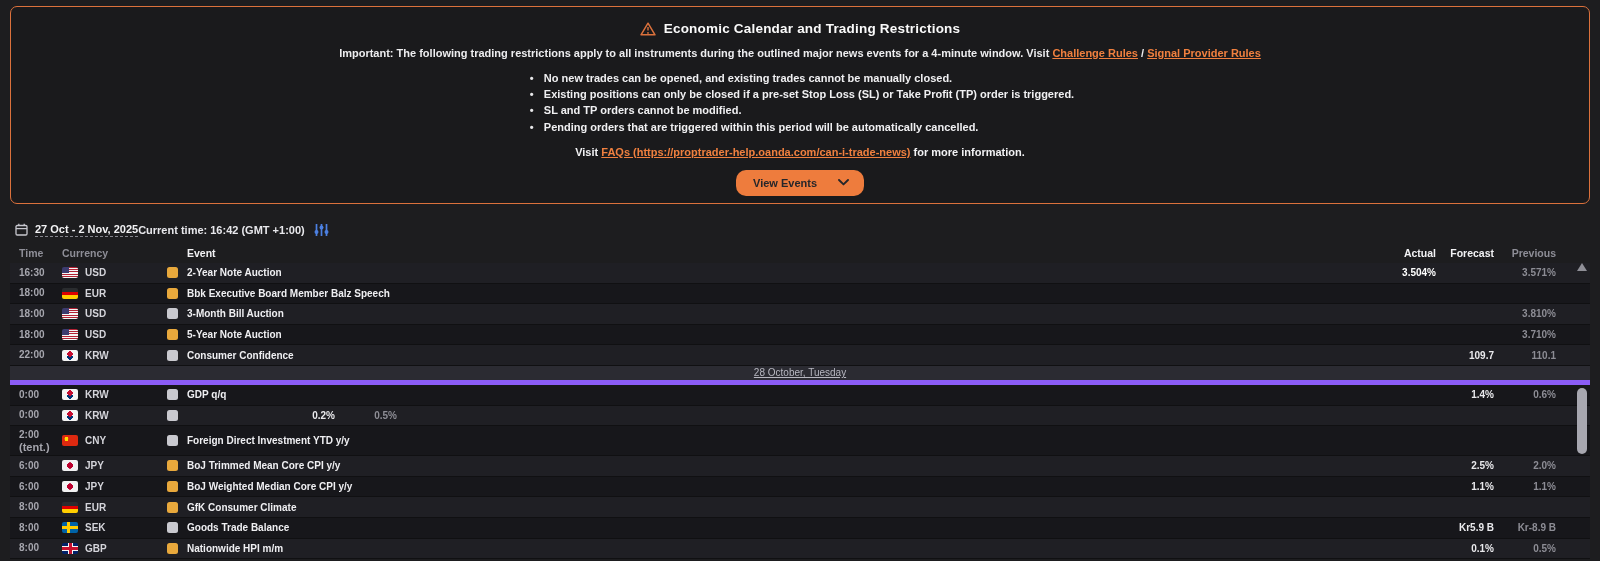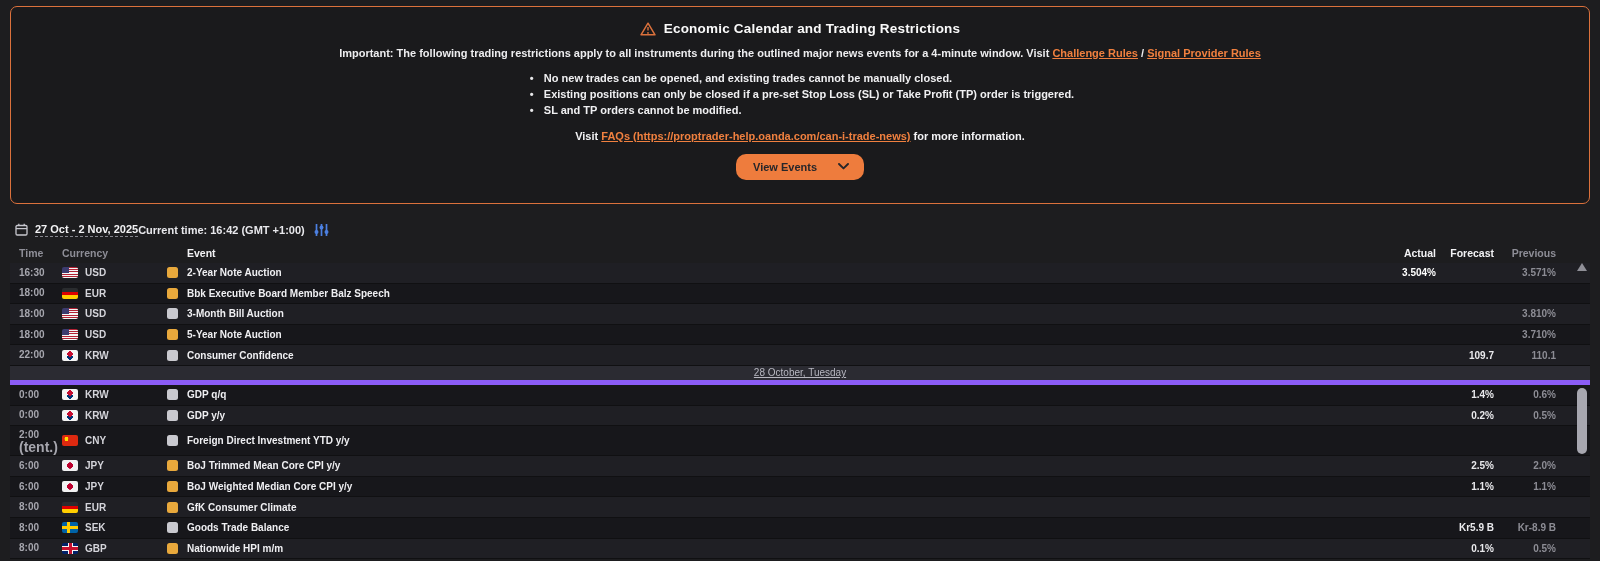--- a/index.html
+++ b/index.html
@@ -57,21 +57,21 @@
 
   .rows { position:relative; }
   .event-row {
     display:flex; align-items:center; height:20.6px;
     border-bottom:1px solid #101012; cursor:default;
   }
   .event-row.tall { height:30px; }
   .stripe-a { background:#1F1F24; }
   .stripe-b { background:#17171B; }
   .r-time { width:52px; flex:0 0 52px; padding-left:9px; font-size:10px; font-weight:bold; color:#A6A6AE; line-height:10px; }
-  .r-time .tent { font-size:14px; margin-top:2px; }
+  .r-time .tent { font-size:11px; margin-top:2px; }
   .r-cur { width:92px; flex:0 0 92px; display:flex; align-items:center; }
   .flag { width:16px; height:11px; border-radius:2px; flex:0 0 16px; margin-right:7px; background:#555; }
   .flag-us { background:linear-gradient(#3C3B6E,#3C3B6E) left top/7px 6px no-repeat, repeating-linear-gradient(180deg,#B22234 0 1px,#F5F5F5 1px 2.2px); }
   .flag-de { background:linear-gradient(180deg,#2A2C2F 0 33%,#DD0000 33% 66%,#FFCE00 66%); }
   .flag-kr { background:radial-gradient(circle at 50% 36%,#C60C30 0 2.6px,rgba(0,0,0,0) 2.8px),radial-gradient(circle at 50% 64%,#003478 0 2.6px,rgba(0,0,0,0) 2.8px),#F5F5F5; }
   .flag-cn { background:radial-gradient(circle at 28% 36%,#FFDE00 0 1.9px,rgba(0,0,0,0) 2.1px),#DE2910; }
   .flag-jp { background:radial-gradient(circle at 50% 50%,#BC002D 0 3px,rgba(0,0,0,0) 3.2px),#F2F2F2; }
   .flag-se { background:linear-gradient(#FECC00,#FECC00) 5px 0/3px 100% no-repeat,linear-gradient(#FECC00,#FECC00) 0 4px/100% 3px no-repeat,#0063A8; }
   .flag-gb { background:linear-gradient(#C8102E,#C8102E) 50% 0/3px 100% no-repeat,linear-gradient(#C8102E,#C8102E) 0 50%/100% 3px no-repeat,linear-gradient(#F5F5F5,#F5F5F5) 50% 0/5px 100% no-repeat,linear-gradient(#F5F5F5,#F5F5F5) 0 50%/100% 5px no-repeat,#012169; }
   .r-code { font-size:10px; font-weight:bold; color:#D4D4DA; }
@@ -110,20 +110,21 @@
 
   <div class="banner-important">
     <span>Important:</span><span> The following trading restrictions apply to all instruments during the outlined major news events for a 4-minute window. Visit </span><a href="#">Challenge Rules</a><span> / </span><a href="#">Signal Provider Rules</a>
   </div>
 
   <div class="bullets-wrap">
     <ul class="bullets">
       <li>No new trades can be opened, and existing trades cannot be manually closed.</li>
       <li>Existing positions can only be closed if a pre-set Stop Loss (SL) or Take Profit (TP) order is triggered.</li>
       <li>SL and TP orders cannot be modified.</li>
+      <li>Pending orders that are triggered within this period will be automatically cancelled.</li>
     </ul>
   </div>
 
   <div class="banner-faq">
     <span>Visit </span><a href="#">FAQs (https://proptrader-help.oanda.com/can-i-trade-news)</a><span> for more information.</span>
   </div>
 
   <button class="view-events-btn">
     <span>View Events</span>
     <svg width="11" height="7" viewBox="0 0 11 7">
@@ -254,21 +255,20 @@
       </div>
       <div class="event-row stripe-a">
         <div class="r-time">
           <div class="">0:00</div>
         </div>
         <div class="r-cur">
           <div class="flag flag-kr"></div>
           <div class="r-code">KRW</div>
         </div>
         <div class="imp imp-gray"></div>
-        <div class="r-event">GDP y/y</div>
         <div class="r-actual"></div>
         <div class="r-fore">0.2%</div>
         <div class="r-prev">0.5%</div>
       </div>
       <div class="event-row stripe-b tall">
         <div class="r-time">
           <div class="">2:00</div>
           <div class="tent">(tent.)</div>
         </div>
         <div class="r-cur">

